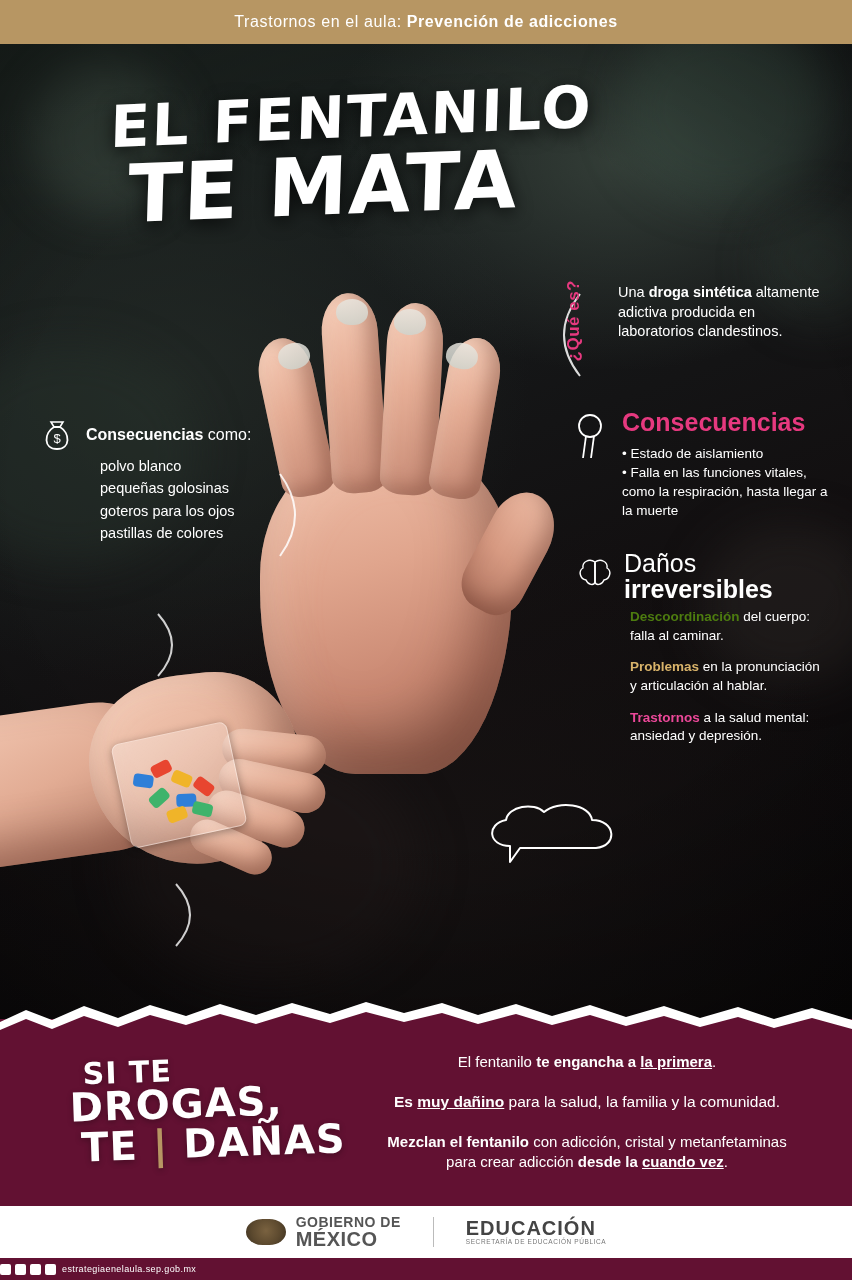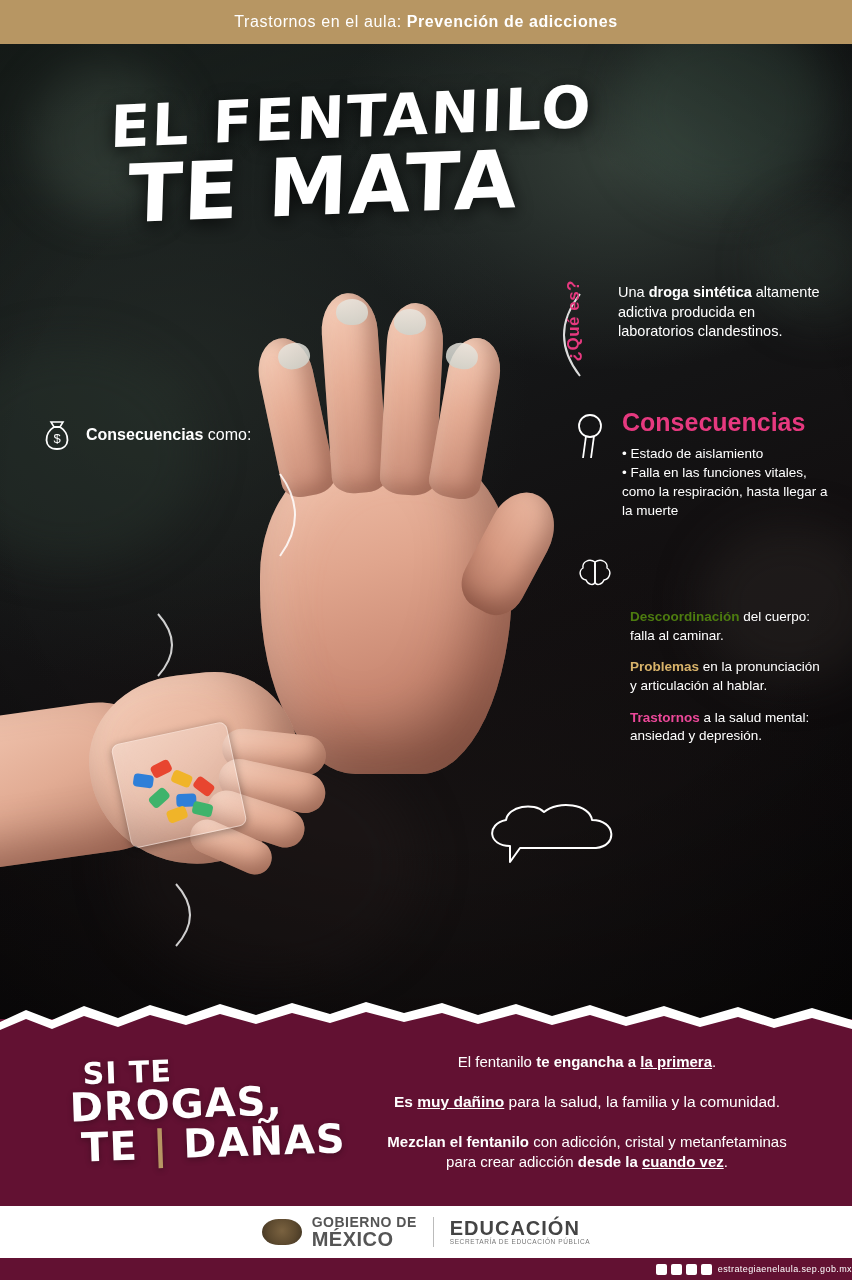--- a/index.html
+++ b/index.html
@@ -269,40 +269,40 @@
   .bmsg u { text-decoration: underline; }
   .bm1 { top: 1053px; font-size: 15px; }
   .bm2 { top: 1093px; font-size: 15.5px; }
   .bm3 { top: 1132px; font-size: 15px; line-height: 1.35; }
 
   
   .footer {
     position: absolute; left: 0; top: 1206px;
     width: 852px; height: 52px;
     background: #ffffff; z-index: 22;
-    display: flex; align-items: center; justify-content: center; gap: 16px;
+    display: flex; align-items: center; justify-content: center; gap: 32px;
   }
   .gob { display: flex; align-items: center; gap: 10px; }
   .eagle {
     width: 40px; height: 26px; border-radius: 50%/60%;
     background: radial-gradient(circle at 50% 45%, #7a6240 0%, #5d4a2f 55%, #3c3020 100%);
   }
   .gob-text { line-height: 1.0; color: #555; }
   .gob-text .t1 { font-size: 14px; font-weight: bold; letter-spacing: .5px; }
   .gob-text .t2 { font-size: 20px; font-weight: bold; letter-spacing: .5px; }
   .divider { width: 1px; height: 30px; background: #bbb; }
   .edu-text { line-height: 1.05; color: #444; }
   .edu-text .e1 { font-size: 20px; font-weight: bold; letter-spacing: 1px; }
   .edu-text .e2 { font-size: 6.5px; letter-spacing: .6px; color: #777; }
 
   .footbar {
     position: absolute; left: 0; top: 1258px;
     width: 852px; height: 22px;
     background: #621132; z-index: 22;
-    display: flex; align-items: center; justify-content: flex-end; gap: 6px;
+    display: flex; align-items: center; justify-content: flex-start; gap: 6px;
   }
   .soc { display: flex; gap: 4px; align-items: center; }
   .soc span {
     width: 11px; height: 11px; border-radius: 2px; background: #fff;
     display: inline-block;
   }
   .footurl { color: #fff; font-size: 9px; letter-spacing: .4px; }
 
   .arc { position: absolute; z-index: 13; }
 </style>
@@ -386,40 +386,50 @@
   <div class="com-icon">
     <svg width="34" height="38" viewBox="0 0 34 38">
       <path d="M11 7 L23 7 L20 12 L14 12 Z" stroke="#fff" stroke-width="1.6" fill="none"></path>
       <path d="M14 12 C4 18 3 34 17 34 C31 34 30 18 20 12 Z" stroke="#fff" stroke-width="1.8" fill="none"></path>
       <text x="17" y="28" fill="#fff" font-size="13" text-anchor="middle" font-family="Liberation Sans, sans-serif">$</text>
     </svg>
   </div>
   <div class="com-title">
     <b>Consecuencias</b><span> como:</span>
   </div>
+  <div class="com-list">
+    <div>polvo blanco</div>
+    <div>pequeñas golosinas</div>
+    <div>goteros para los ojos</div>
+    <div>pastillas de colores</div>
+  </div>
 
   <div class="cons-icon">
     <svg width="34" height="50" viewBox="0 0 34 50">
       <circle cx="16" cy="14" r="11" stroke="#fff" stroke-width="1.8" fill="none"></circle>
       <line x1="12" y1="24" x2="9" y2="46" stroke="#fff" stroke-width="1.8"></line>
       <line x1="20" y1="24" x2="17" y2="46" stroke="#fff" stroke-width="1.8"></line>
     </svg>
   </div>
   <div class="cons-title">Consecuencias</div>
   <div class="cons-list">
     <div>• <span>Estado de aislamiento</span></div>
     <div>• <span>Falla en las funciones vitales, como la respiración, hasta llegar a la muerte</span></div>
   </div>
 
   <div class="dan-icon">
     <svg width="34" height="30" viewBox="0 0 34 30">
       <path d="M17 4 C11 0 4 4 5 10 C0 13 2 21 8 22 C10 27 16 28 17 24 Z" stroke="#fff" stroke-width="1.4" fill="none"></path>
       <path d="M17 4 C23 0 30 4 29 10 C34 13 32 21 26 22 C24 27 18 28 17 24 Z" stroke="#fff" stroke-width="1.4" fill="none"></path>
       <line x1="17" y1="5" x2="17" y2="24" stroke="#fff" stroke-width="1.1"></line>
     </svg>
+  </div>
+  <div class="dan-title">
+    <div class="l1">Daños</div>
+    <div class="l2">irreversibles</div>
   </div>
   <div class="dan-items">
     <div class="dan-item">
       <b class="c-peach">Descoordinación</b><span> del cuerpo: falla al caminar.</span>
     </div>
     <div class="dan-item">
       <b class="c-gold">Problemas</b><span> en la pronunciación y articulación al hablar.</span>
     </div>
     <div class="dan-item">
       <b class="c-tan">Trastornos</b><span> a la salud mental: ansiedad y depresión.</span>

